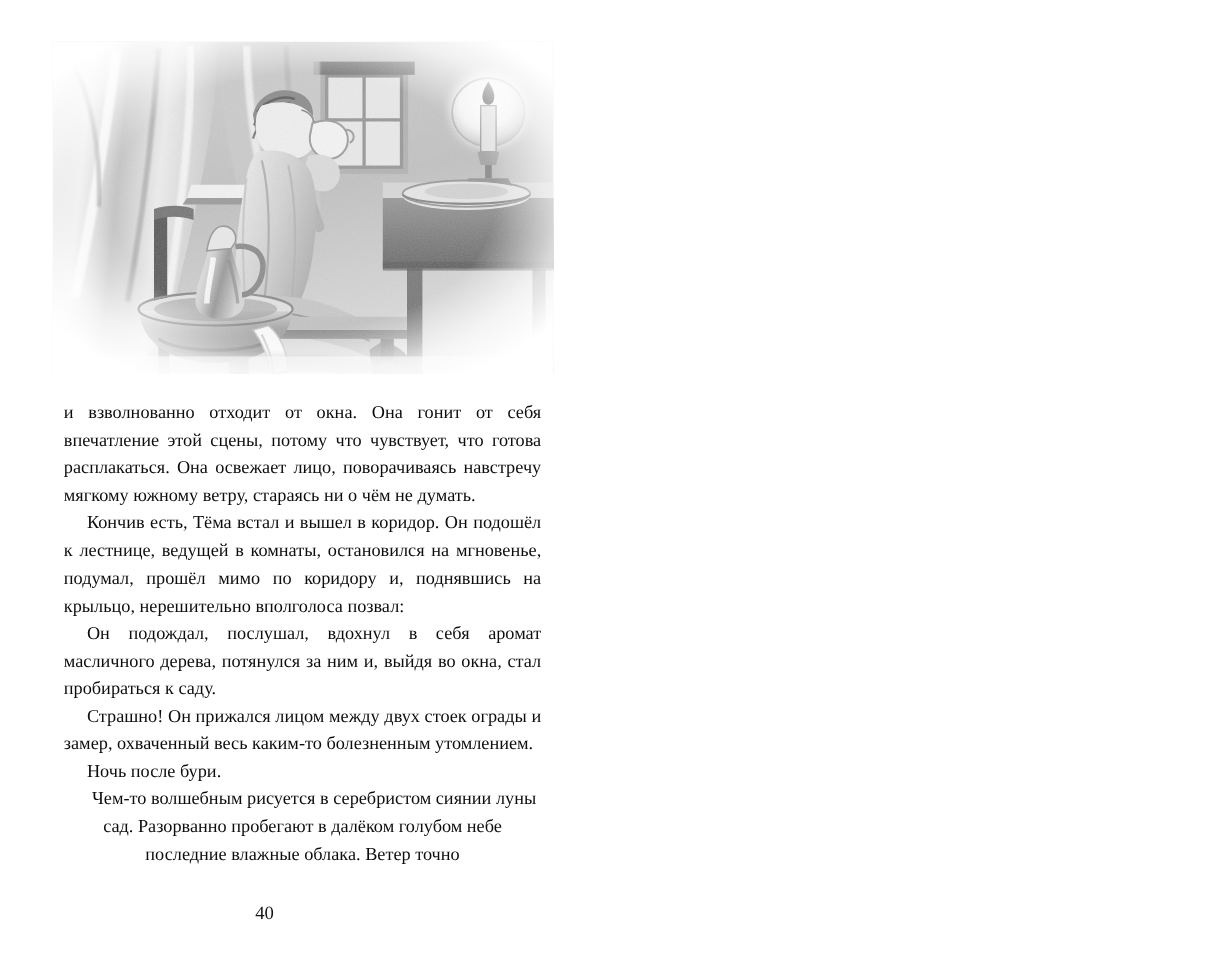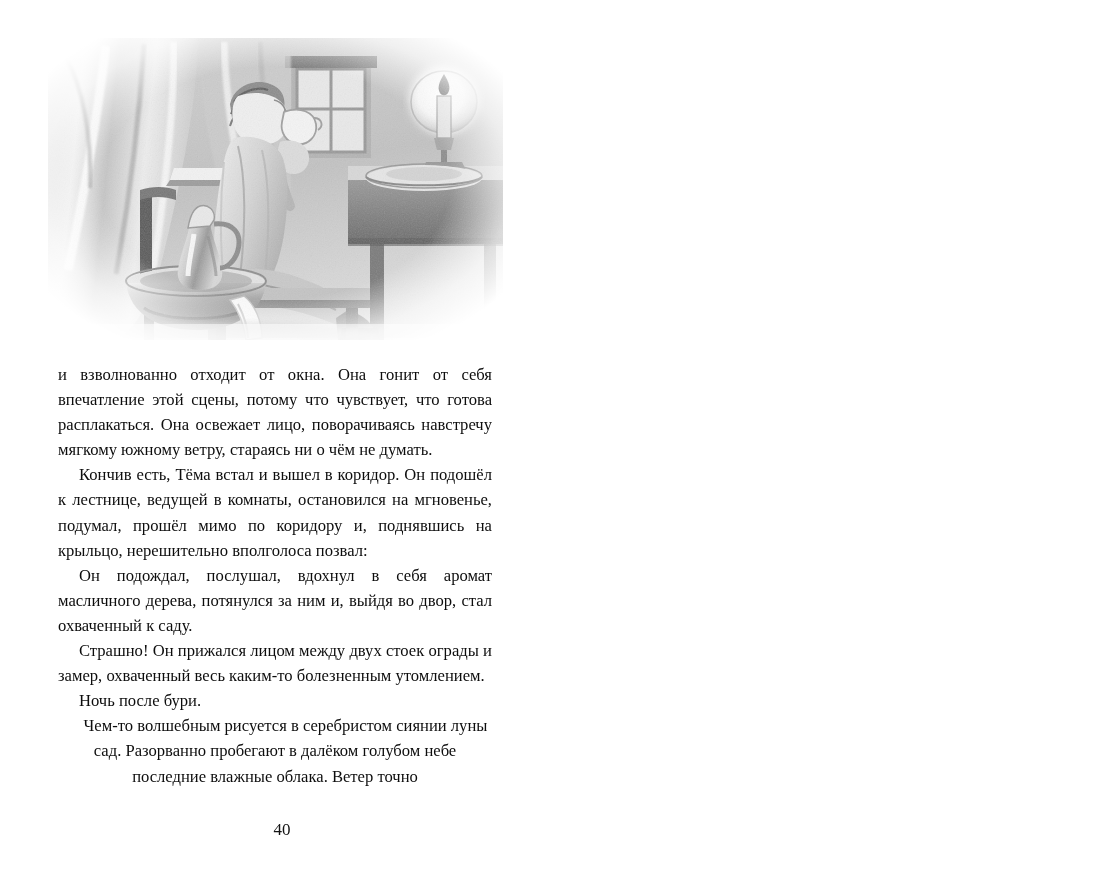--- a/index.html
+++ b/index.html
@@ -64,21 +64,20 @@
     text-indent: 21px;
   }
   .textcol p.noindent { text-indent: 0; }
   .textcol p:last-child { text-align: center; }
 
   
   .folio {
     position: absolute;
     font-size: 17px;
     line-height: 20px;
-    text-align: center;
     color: #141414;
     font-family: Liberation Serif, serif;
   }
   .folio-left  { left: 232px; top: 820px; width: 100px; }
 </style>
 </head>
 <body>
 
 <div class="spread">
 
@@ -279,21 +278,21 @@
         </g>
 
         <rect x="0" y="0" width="455" height="302" fill="url(#vign)"></rect>
         <rect x="0" y="286" width="455" height="16" fill="#ffffff" opacity="0.55"></rect>
       </svg>
     </div>
 
     <div class="textcol col-left">
       <p class="noindent">и взволнованно отходит от окна. Она гонит от себя впечатление этой сцены, потому что чувствует, что готова расплакаться. Она освежает лицо, поворачиваясь навстречу мягкому южному ветру, стараясь ни о чём не думать.</p>
       <p>Кончив есть, Тёма встал и вышел в коридор. Он подошёл к лестнице, ведущей в комнаты, остановился на мгновенье, подумал, прошёл мимо по коридору и, поднявшись на крыльцо, нерешительно вполголоса позвал:</p>
-      <p>Он подождал, послушал, вдохнул в себя аромат масличного дерева, потянулся за ним и, выйдя во двор, стал охваченный к саду.</p>
+      <p>Он подождал, послушал, вдохнул в себя аромат масличного дерева, потянулся за ним и, выйдя во окна, стал пробираться к саду.</p>
       <p>Страшно! Он прижался лицом между двух стоек ограды и замер, охваченный весь каким-то болезненным утомлением.</p>
       <p>Ночь после бури.</p>
       <p>Чем-то волшебным рисуется в серебристом сиянии луны сад. Разорванно пробегают в далёком голубом небе последние влажные облака. Ветер точно</p>
     </div>
 
     <div class="folio folio-left">40</div>
   </div>
 
   <div class="page page-right">
     

